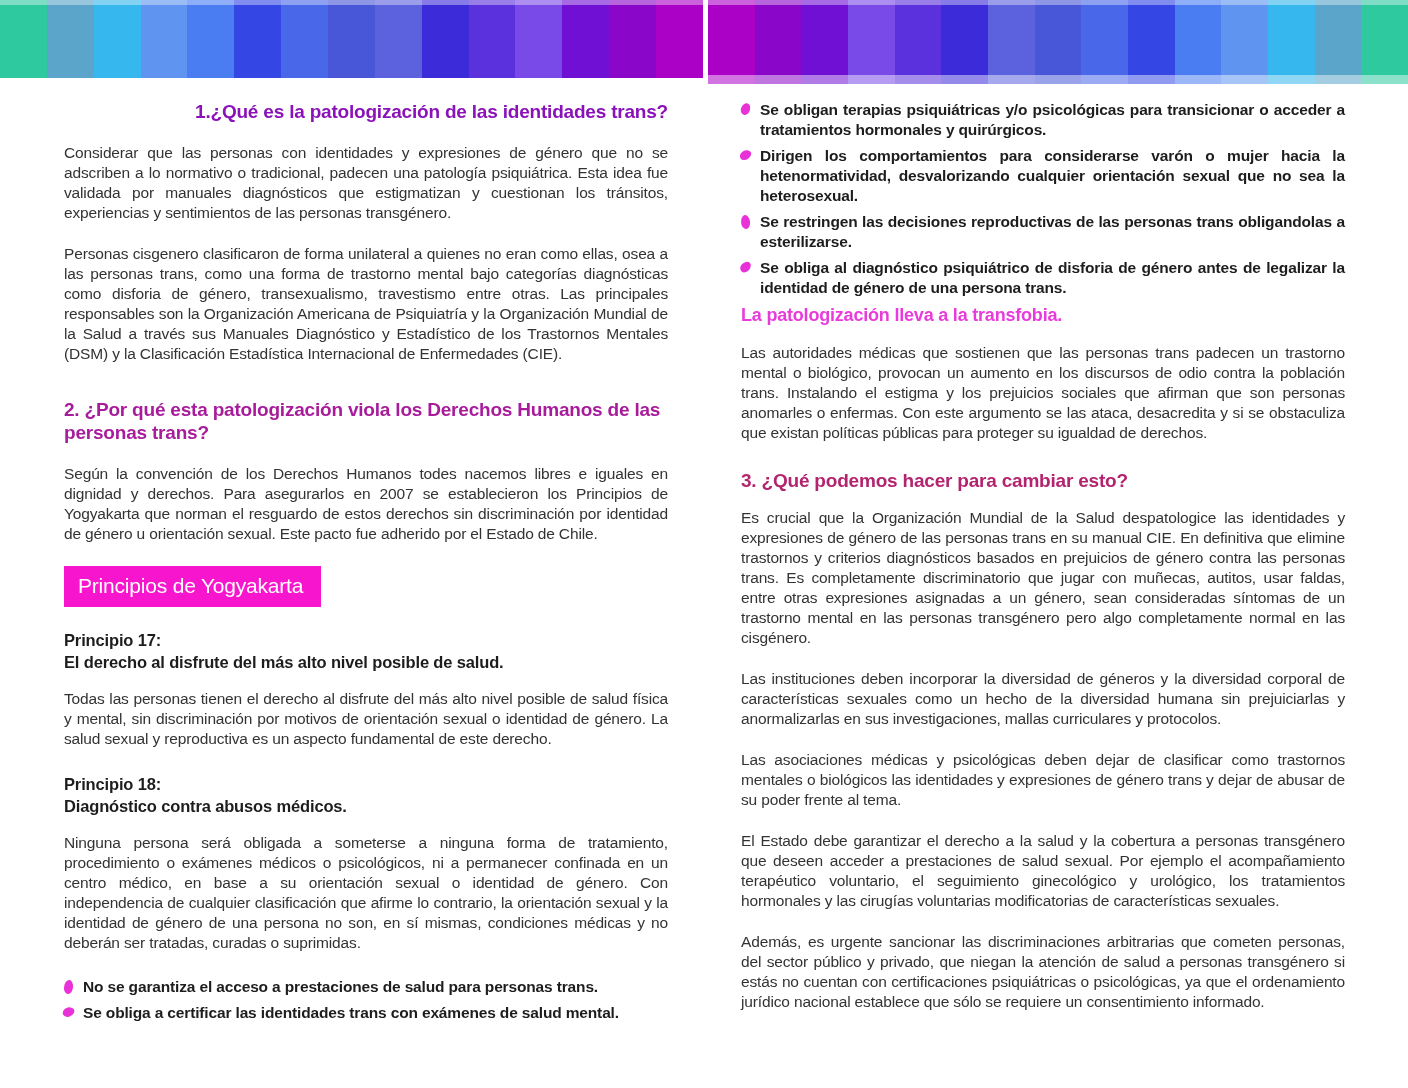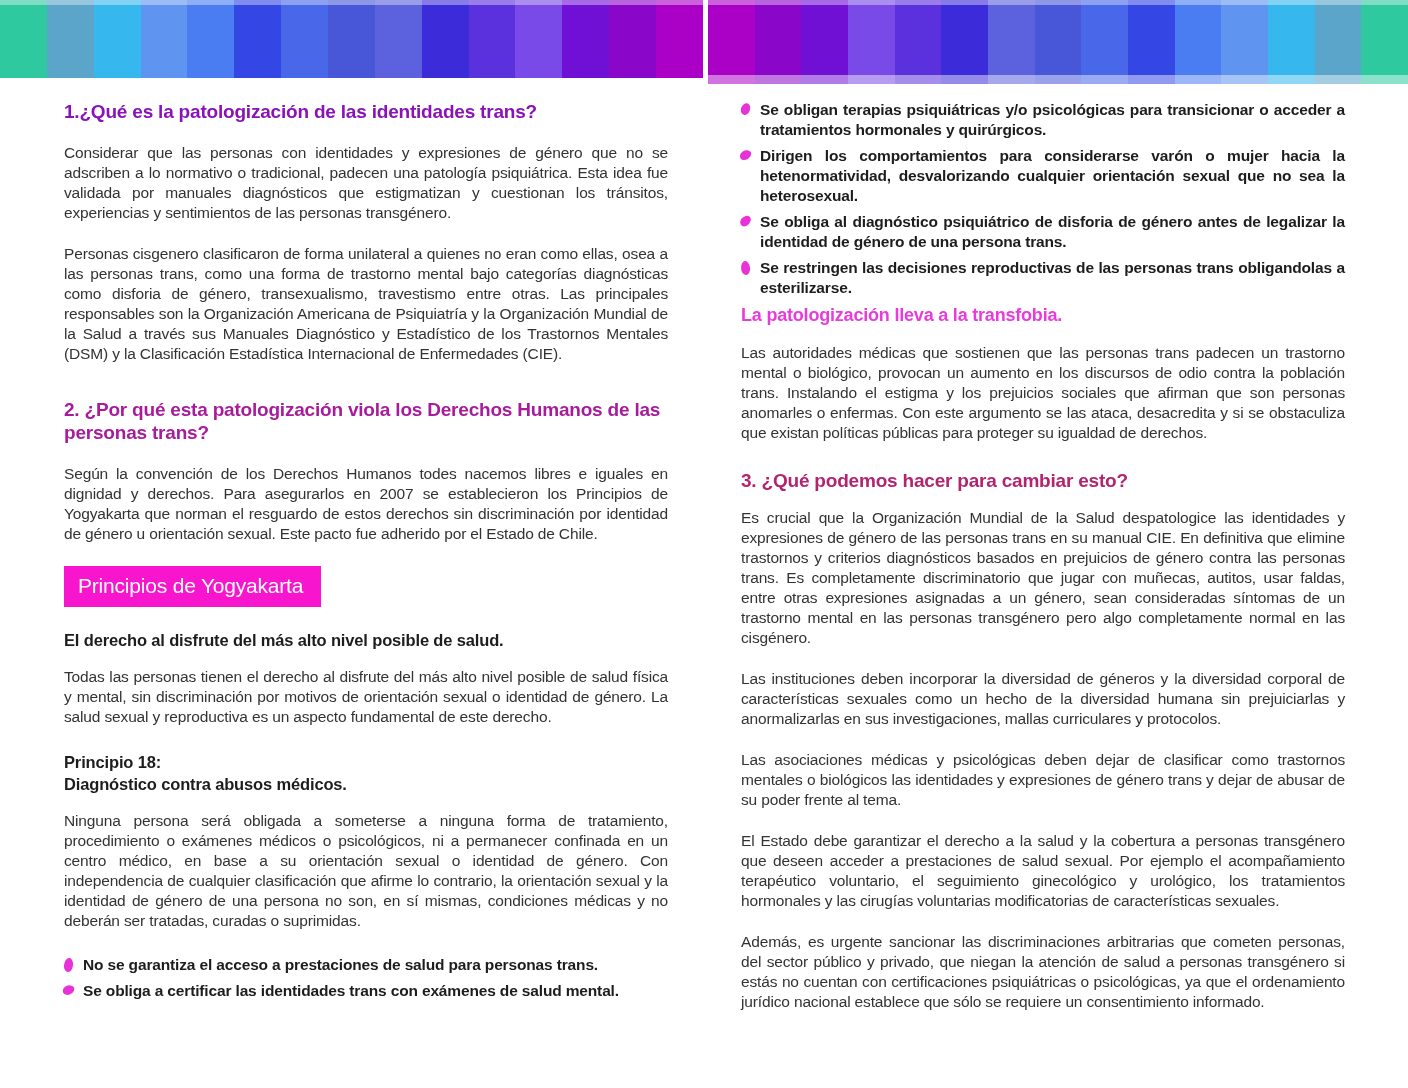--- a/index.html
+++ b/index.html
@@ -20,21 +20,21 @@
     background:rgba(255,255,255,.45);pointer-events:none;}
   
   .col{position:absolute;width:604px;top:100px;color:var(--body-text,#333);}
   .left-col{left:64px;}
   .right-col{left:741px;}
   p.body{
     font-size:15.5px;line-height:20px;letter-spacing:-.15px;
     text-align:justify;margin:0 0 21px 0;color:var(--body-text,#333);
   }
   .hd{font-size:19px;line-height:23px;font-weight:bold;letter-spacing:-.2px;margin:0 0 20px 0;}
-  .hd.purple{color:var(--heading-purple,#8a12b8);}
+  .hd.purple{color:var(--heading-purple,#8a12b8);text-align:right;}
   .hd.magenta{color:var(--heading-magenta,#a81c9c);margin-top:18px;}
   .hd.pink{color:var(--transfobia-pink,#e93bdc);font-size:18px;margin:4px 0 16px 0;}
   .hd.raspberry{color:var(--heading-raspberry,#b3246f);margin:2px 0 16px 0;}
   
   .yog-box{
     display:inline-block;background:var(--box-magenta,#f715ce);color:#fff;
     font-size:21px;font-weight:normal;letter-spacing:-.2px;
     padding:8px 18px 9px 14px;margin:2px 0 22px 0;
   }
   .p-title{font-size:16.5px;font-weight:bold;color:#1d1d1d;letter-spacing:-.15px;line-height:22px;}
@@ -112,20 +112,21 @@
     <p class="body" style="margin-bottom:34px">Personas cisgenero clasificaron de forma unilateral a quienes no eran como ellas, osea a las personas trans, como una forma de trastorno mental bajo categorías diagnósticas como disforia de género, transexualismo, travestismo entre otras. Las principales responsables son la Organización Americana de Psiquiatría y la Organización Mundial de la Salud a través sus Manuales Diagnóstico y Estadístico de los Trastornos Mentales (DSM) y la Clasificación Estadística Internacional de Enfermedades (CIE).</p>
 
     <h2 class="hd magenta">2. ¿Por qué esta patologización viola los Derechos Humanos de las personas trans?</h2>
     <p class="body" style="margin-bottom:20px">Según la convención de los Derechos Humanos todes nacemos libres e iguales en dignidad y derechos. Para asegurarlos en 2007 se establecieron los Principios de Yogyakarta que norman el resguardo de estos derechos sin discriminación por identidad de género u orientación sexual. Este pacto fue adherido por el Estado de Chile.</p>
 
     <div class="yog-box">
       <span>Principios de Yogyakarta</span>
     </div>
 
     <div class="principle">
+      <div class="p-title">Principio 17:</div>
       <div class="p-sub">El derecho al disfrute del más alto nivel posible de salud.</div>
       <p class="body">Todas las personas tienen el derecho al disfrute del más alto nivel posible de salud física y mental, sin discriminación por motivos de orientación sexual o identidad de género. La salud sexual y reproductiva es un aspecto fundamental de este derecho.</p>
     </div>
 
     <div class="principle">
       <div class="p-title">Principio 18:</div>
       <div class="p-sub">Diagnóstico contra abusos médicos.</div>
       <p class="body">Ninguna persona será obligada a someterse a ninguna forma de tratamiento, procedimiento o exámenes médicos o psicológicos, ni a permanecer confinada en un centro médico, en base a su orientación sexual o identidad de género. Con independencia de cualquier clasificación que afirme lo contrario, la orientación sexual y la identidad de género de una persona no son, en sí mismas, condiciones médicas y no deberán ser tratadas, curadas o suprimidas.</p>
     </div>
 
@@ -146,26 +147,26 @@
     <ul class="bullets top-bullets">
       <li>
         <span class="blob r1"></span>
         <span>Se obligan terapias psiquiátricas y/o psicológicas para transicionar o acceder a tratamientos hormonales y quirúrgicos.</span>
       </li>
       <li>
         <span class="blob r2"></span>
         <span>Dirigen los comportamientos para considerarse varón o mujer hacia la hetenormatividad, desvalorizando cualquier orientación sexual que no sea la heterosexual.</span>
       </li>
       <li>
+        <span class="blob r3"></span>
+        <span>Se restringen las decisiones reproductivas de las personas trans obligandolas a esterilizarse.</span>
+      </li>
+      <li>
         <span class="blob r4"></span>
         <span>Se obliga al diagnóstico psiquiátrico de disforia de género antes de legalizar la identidad de género de una persona trans.</span>
-      </li>
-      <li>
-        <span class="blob r3"></span>
-        <span>Se restringen las decisiones reproductivas de las personas trans obligandolas a esterilizarse.</span>
       </li>
     </ul>
 
     <h2 class="hd pink">La patologización lleva a la transfobia.</h2>
     <p class="body" style="margin-bottom:26px">Las autoridades médicas que sostienen que las personas trans padecen un trastorno mental o biológico, provocan un aumento en los discursos de odio contra la población trans. Instalando el estigma y los prejuicios sociales que afirman que son personas anomarles o enfermas. Con este argumento se las ataca, desacredita y si se obstaculiza que existan políticas públicas para proteger su igualdad de derechos.</p>
 
     <h2 class="hd raspberry">3. ¿Qué podemos hacer para cambiar esto?</h2>
     <p class="body">Es crucial que la Organización Mundial de la Salud despatologice las identidades y expresiones de género de las personas trans en su manual CIE. En definitiva que elimine trastornos y criterios diagnósticos basados en prejuicios de género contra las personas trans. Es completamente discriminatorio que jugar con muñecas, autitos, usar faldas, entre otras expresiones asignadas a un género, sean consideradas síntomas de un trastorno mental en las personas transgénero pero algo completamente normal en las cisgénero.</p>
     <p class="body">Las instituciones deben incorporar la diversidad de géneros y la diversidad corporal de características sexuales como un hecho de la diversidad humana sin prejuiciarlas y anormalizarlas en sus investigaciones, mallas curriculares y protocolos.</p>
     <p class="body">Las asociaciones médicas y psicológicas deben dejar de clasificar como trastornos mentales o biológicos las identidades y expresiones de género trans y dejar de abusar de su poder frente al tema.</p>

